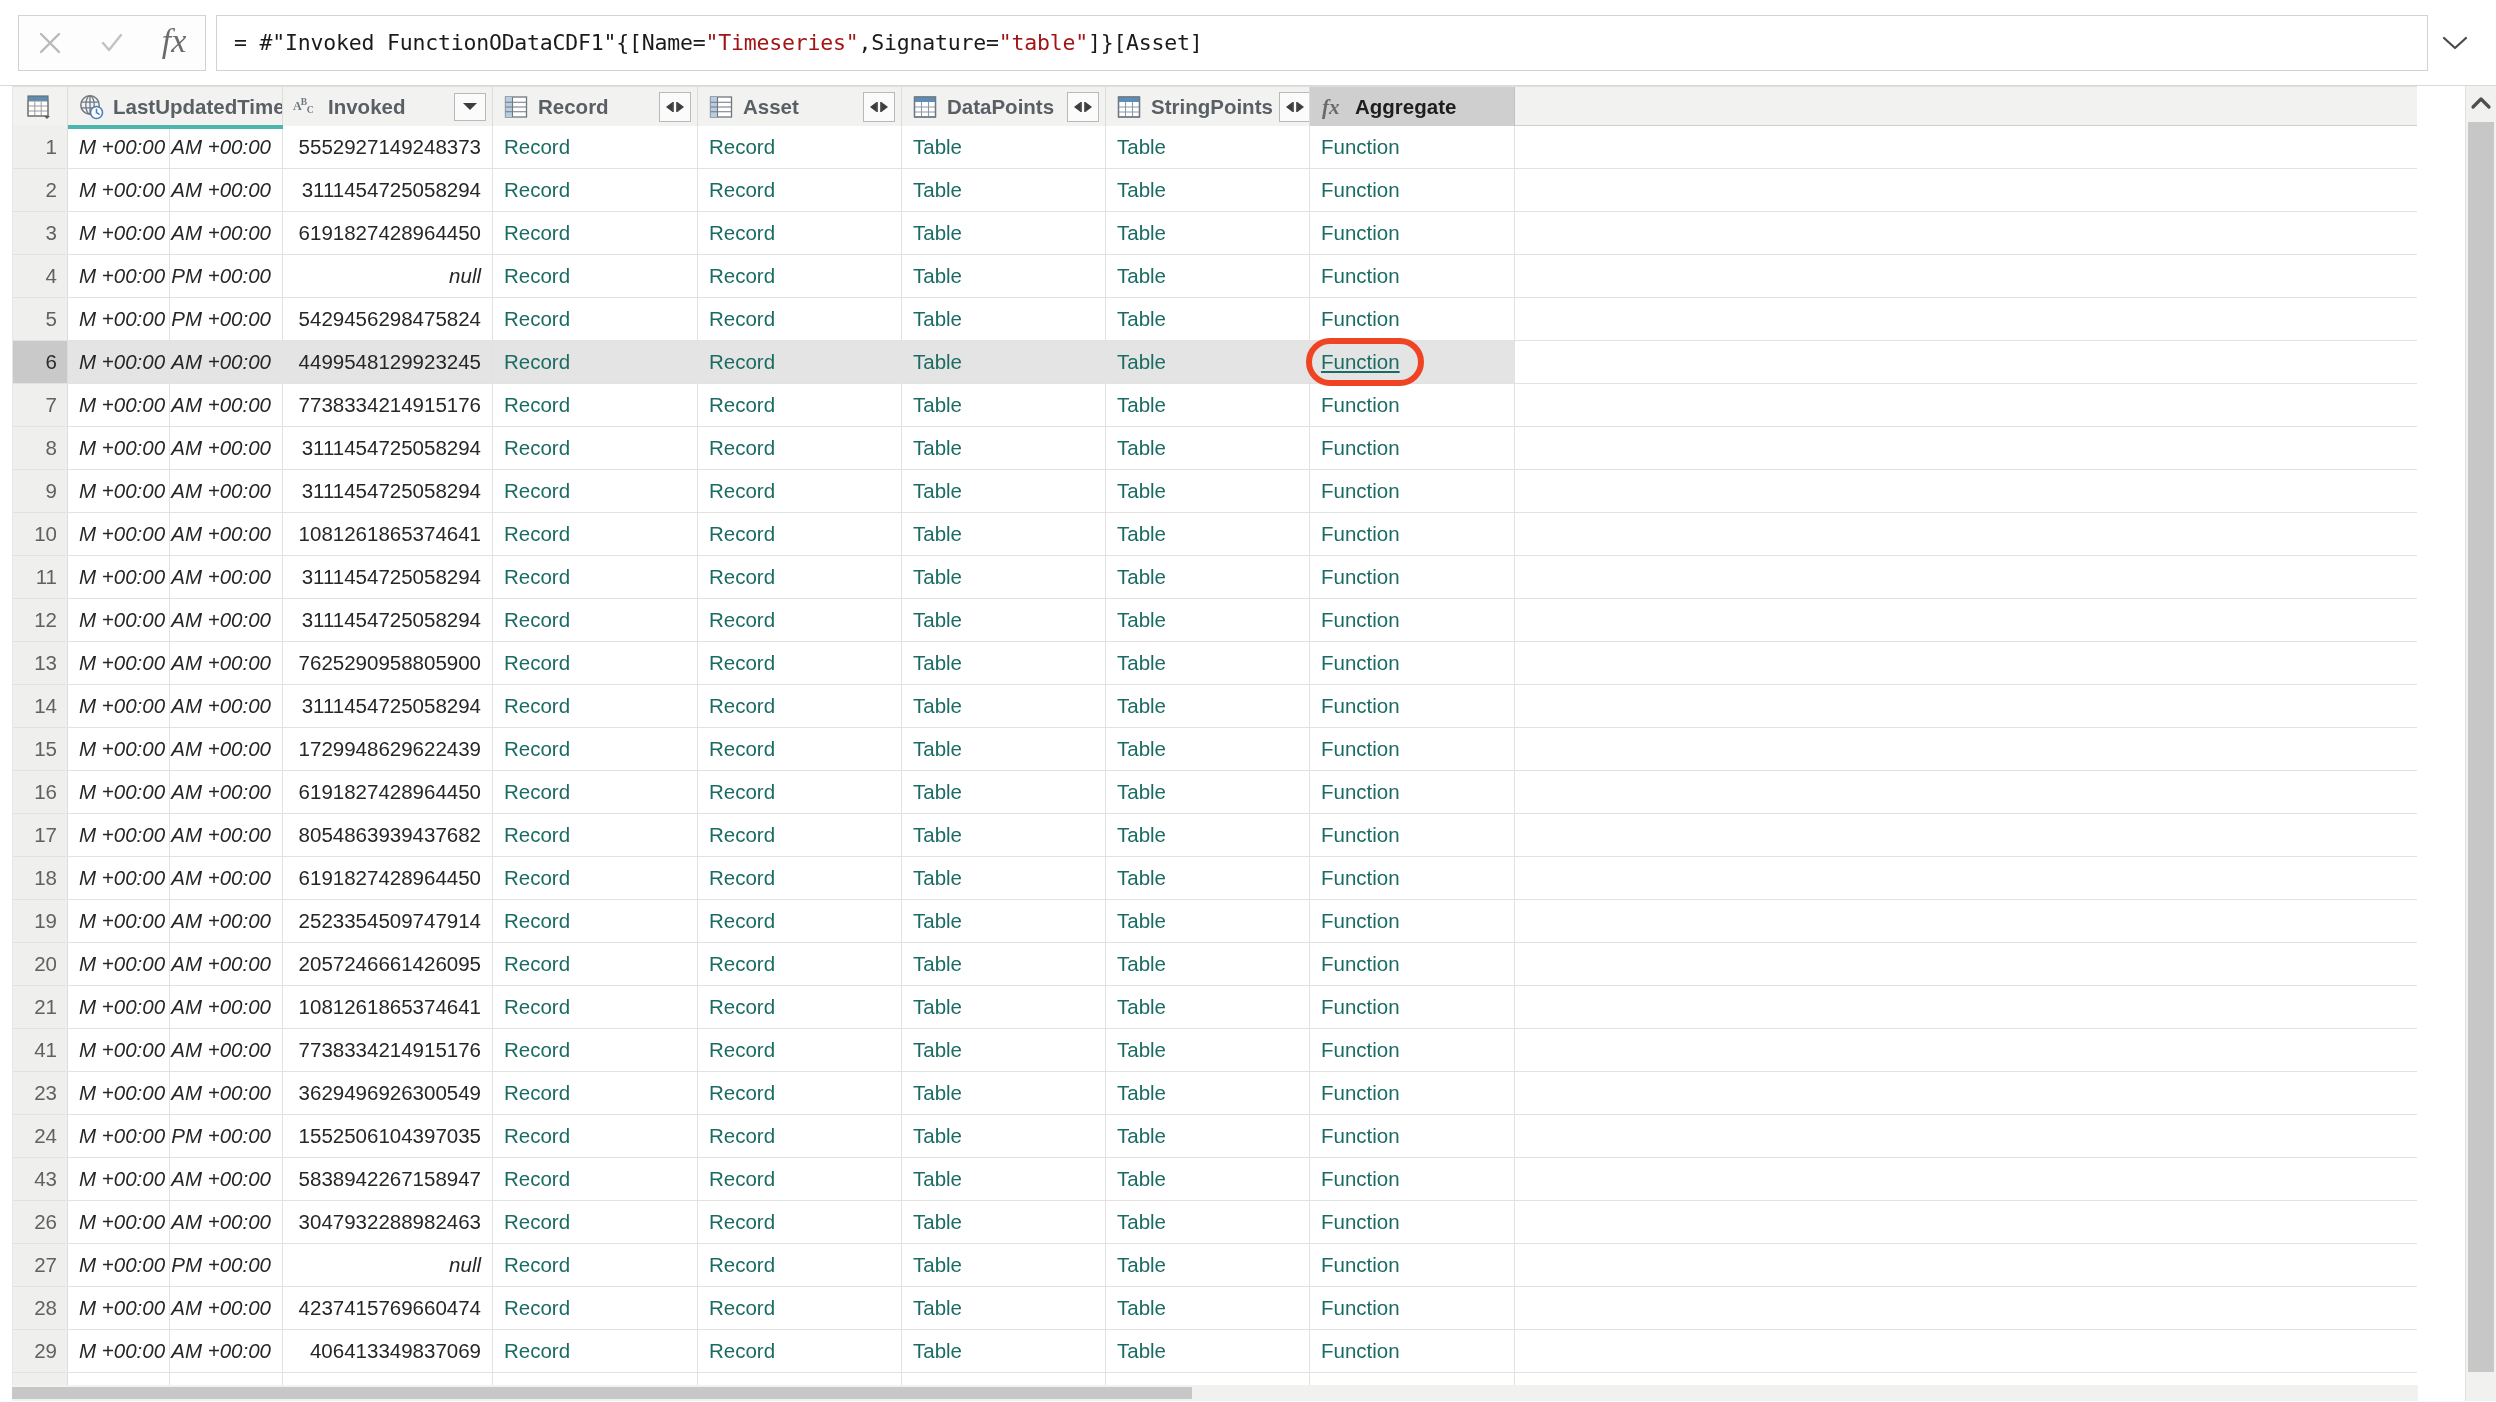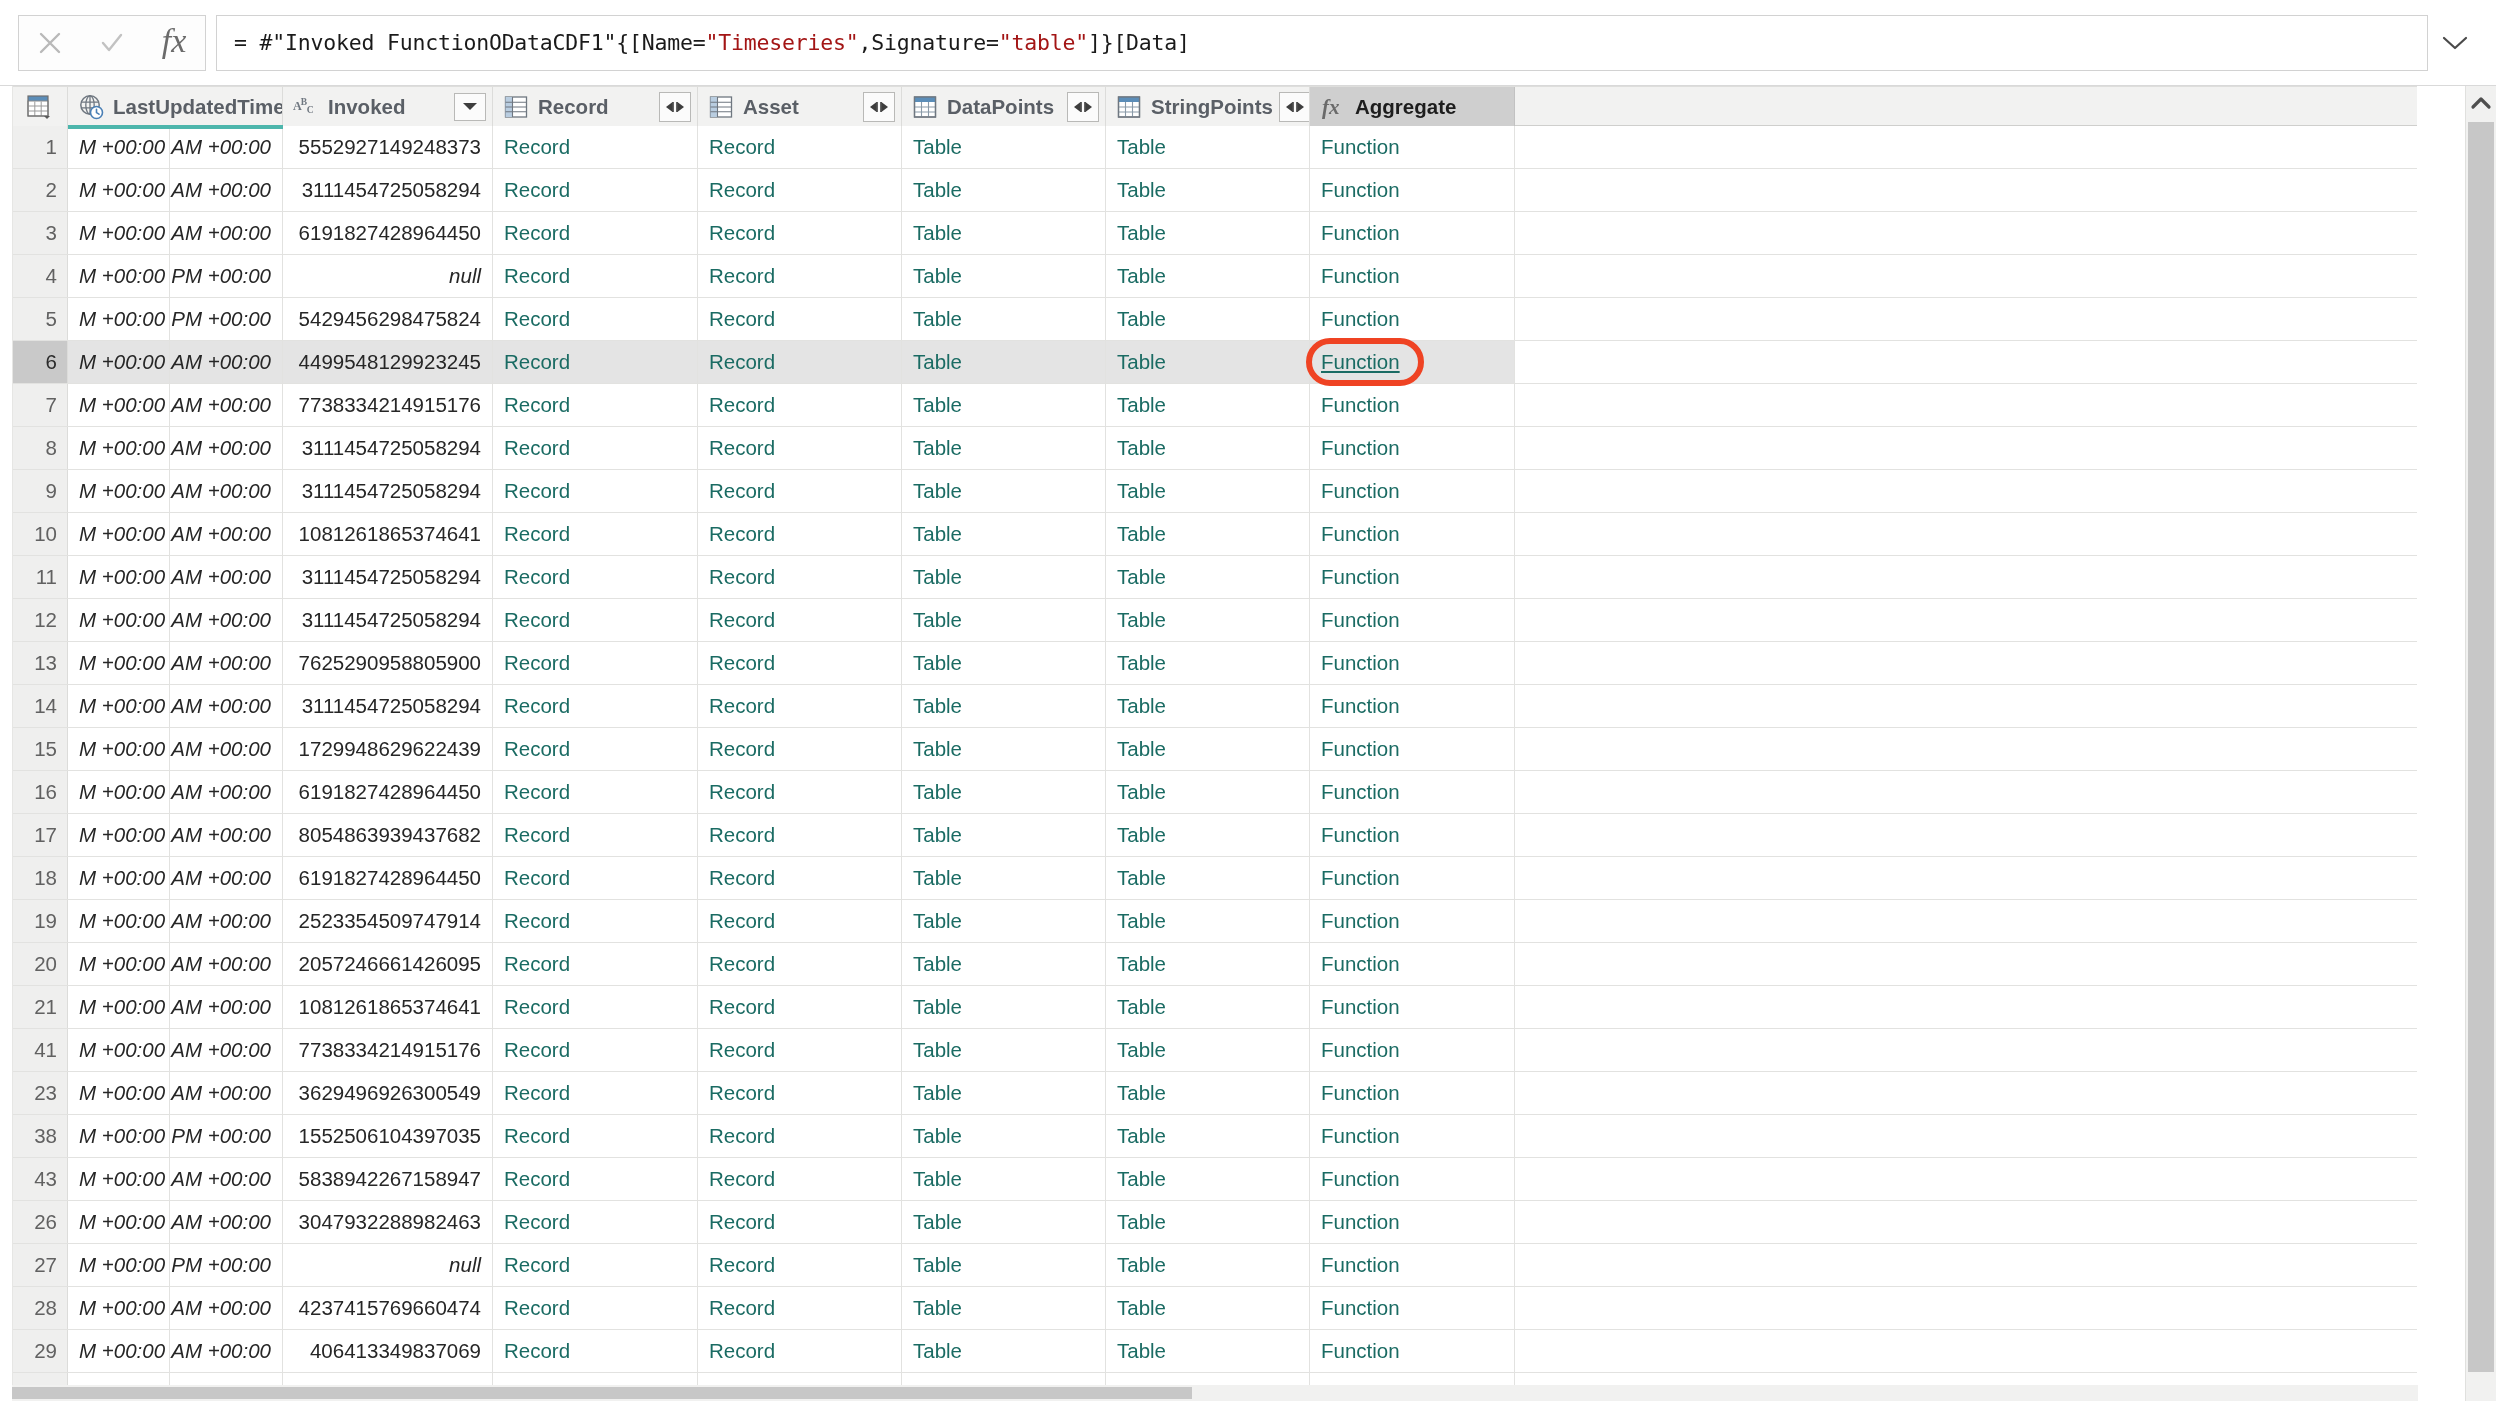--- a/index.html
+++ b/index.html
@@ -305,21 +305,21 @@
     <div class="fx-btn">
       <svg width="26" height="26" viewBox="0 0 26 26">
           <path d="M4 13 L10 20 L22 5" stroke="#c2c2c2" stroke-width="2.4" fill="none" stroke-linecap="round" stroke-linejoin="round"></path>
         </svg>
     </div>
     <div class="fx-btn">
         <span class="fx-italic">fx</span>
       </div>
   </div>
   <div class="formula-input">
-    <span id="formula-text"><span>= #"Invoked FunctionODataCDF1"{[Name=</span><span class="str">"Timeseries"</span><span>,Signature=</span><span class="str">"table"</span><span>]}[Data]</span></span>
+    <span id="formula-text"><span>= #"Invoked FunctionODataCDF1"{[Name=</span><span class="str">"Timeseries"</span><span>,Signature=</span><span class="str">"table"</span><span>]}[Asset]</span></span>
   </div>
   <div class="formula-chevron">
     <svg width="28" height="18" viewBox="0 0 28 18">
         <path d="M3 4 L14 14 L25 4" stroke="#4a4a4a" stroke-width="2.2" fill="none" stroke-linecap="round" stroke-linejoin="round"></path>
       </svg>
   </div>
 </div>
 
 <div class="grid-shell">
   <div class="left-rail"></div>
@@ -930,21 +930,21 @@
             <span class="lnk">Table</span>
           </div>
           <div class="cell link" style="width: 204px; flex: 0 0 auto;">
             <span class="lnk">Table</span>
           </div>
           <div class="cell link" style="width: 205px; flex: 0 0 auto;">
             <span class="lnk">Function</span>
           </div>
         </div>
         <div class="row">
-          <div class="cell rownum">38</div>
+          <div class="cell rownum">24</div>
           <div class="cell italic" style="width: 102px; flex: 0 0 auto;">M +00:00</div>
           <div class="cell italic right" style="width: 113px; flex: 0 0 auto;">7/6/2020 12:36:18 PM +00:00</div>
           <div class="cell right" style="width: 210px; flex: 0 0 auto;">1552506104397035</div>
           <div class="cell link" style="width: 205px; flex: 0 0 auto;">
             <span class="lnk">Record</span>
           </div>
           <div class="cell link" style="width: 204px; flex: 0 0 auto;">
             <span class="lnk">Record</span>
           </div>
           <div class="cell link" style="width: 204px; flex: 0 0 auto;">

